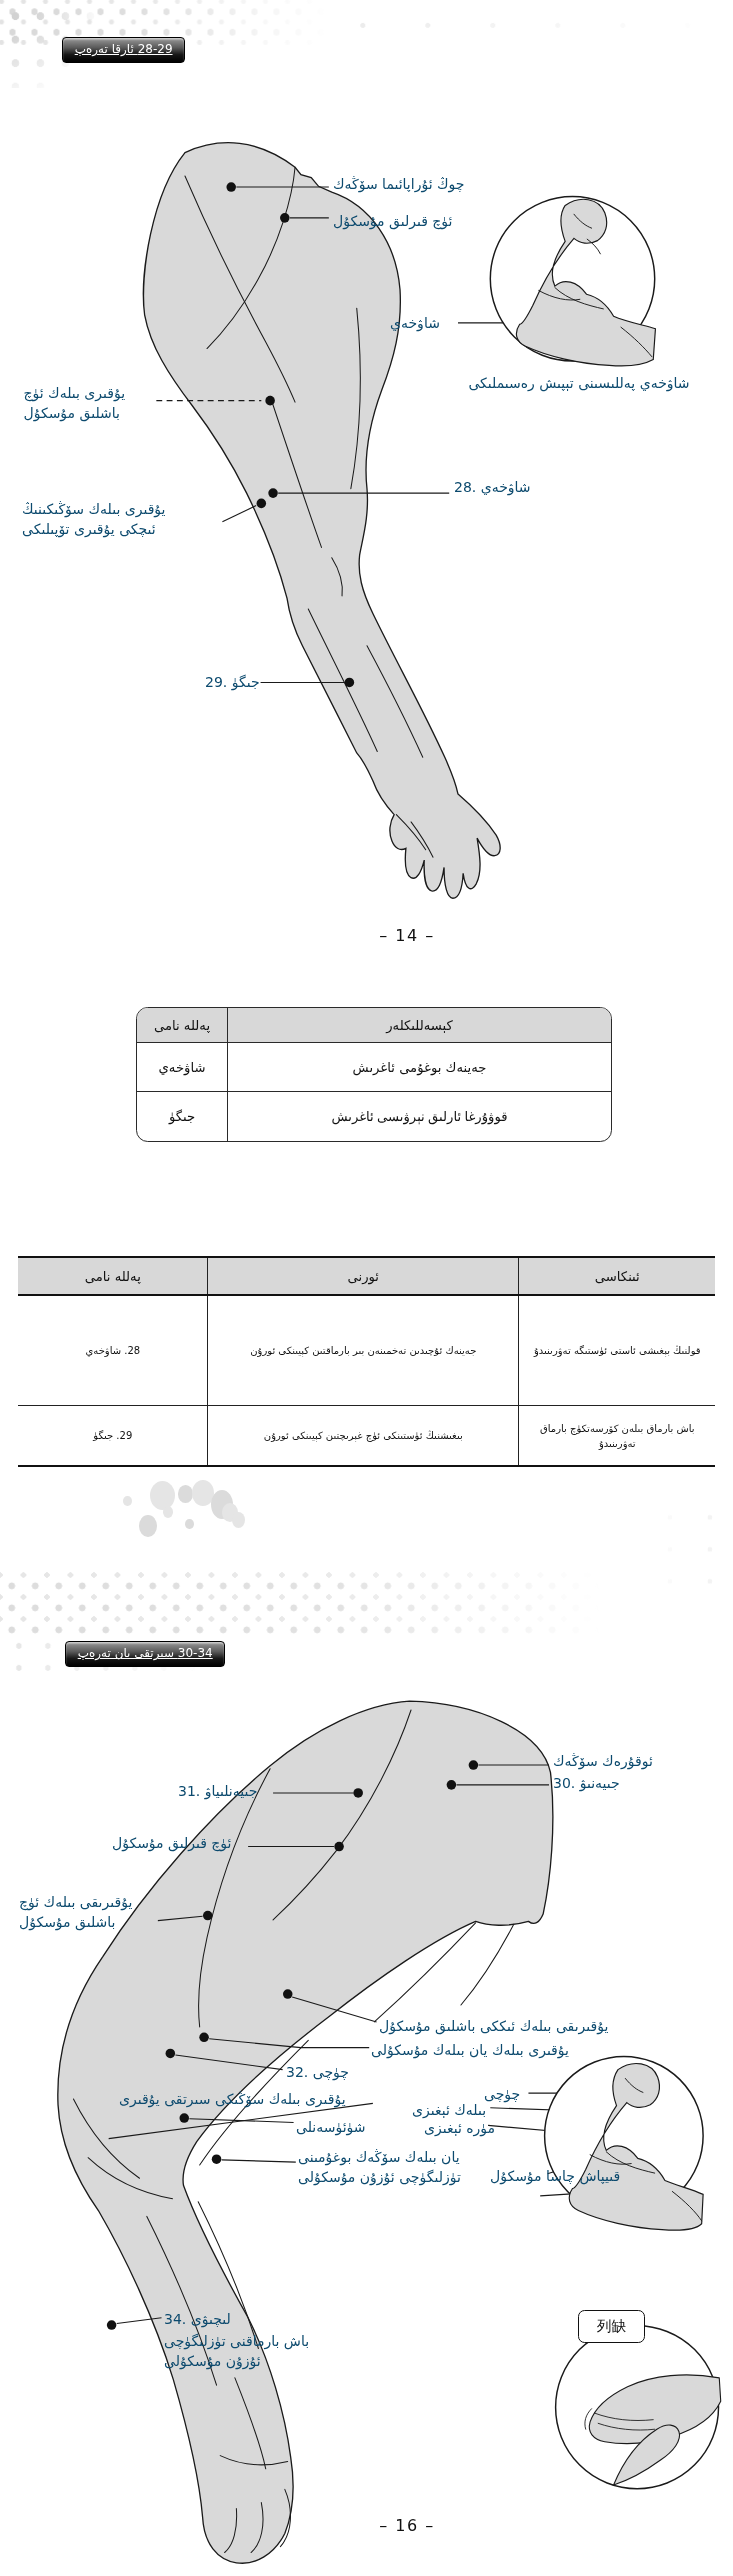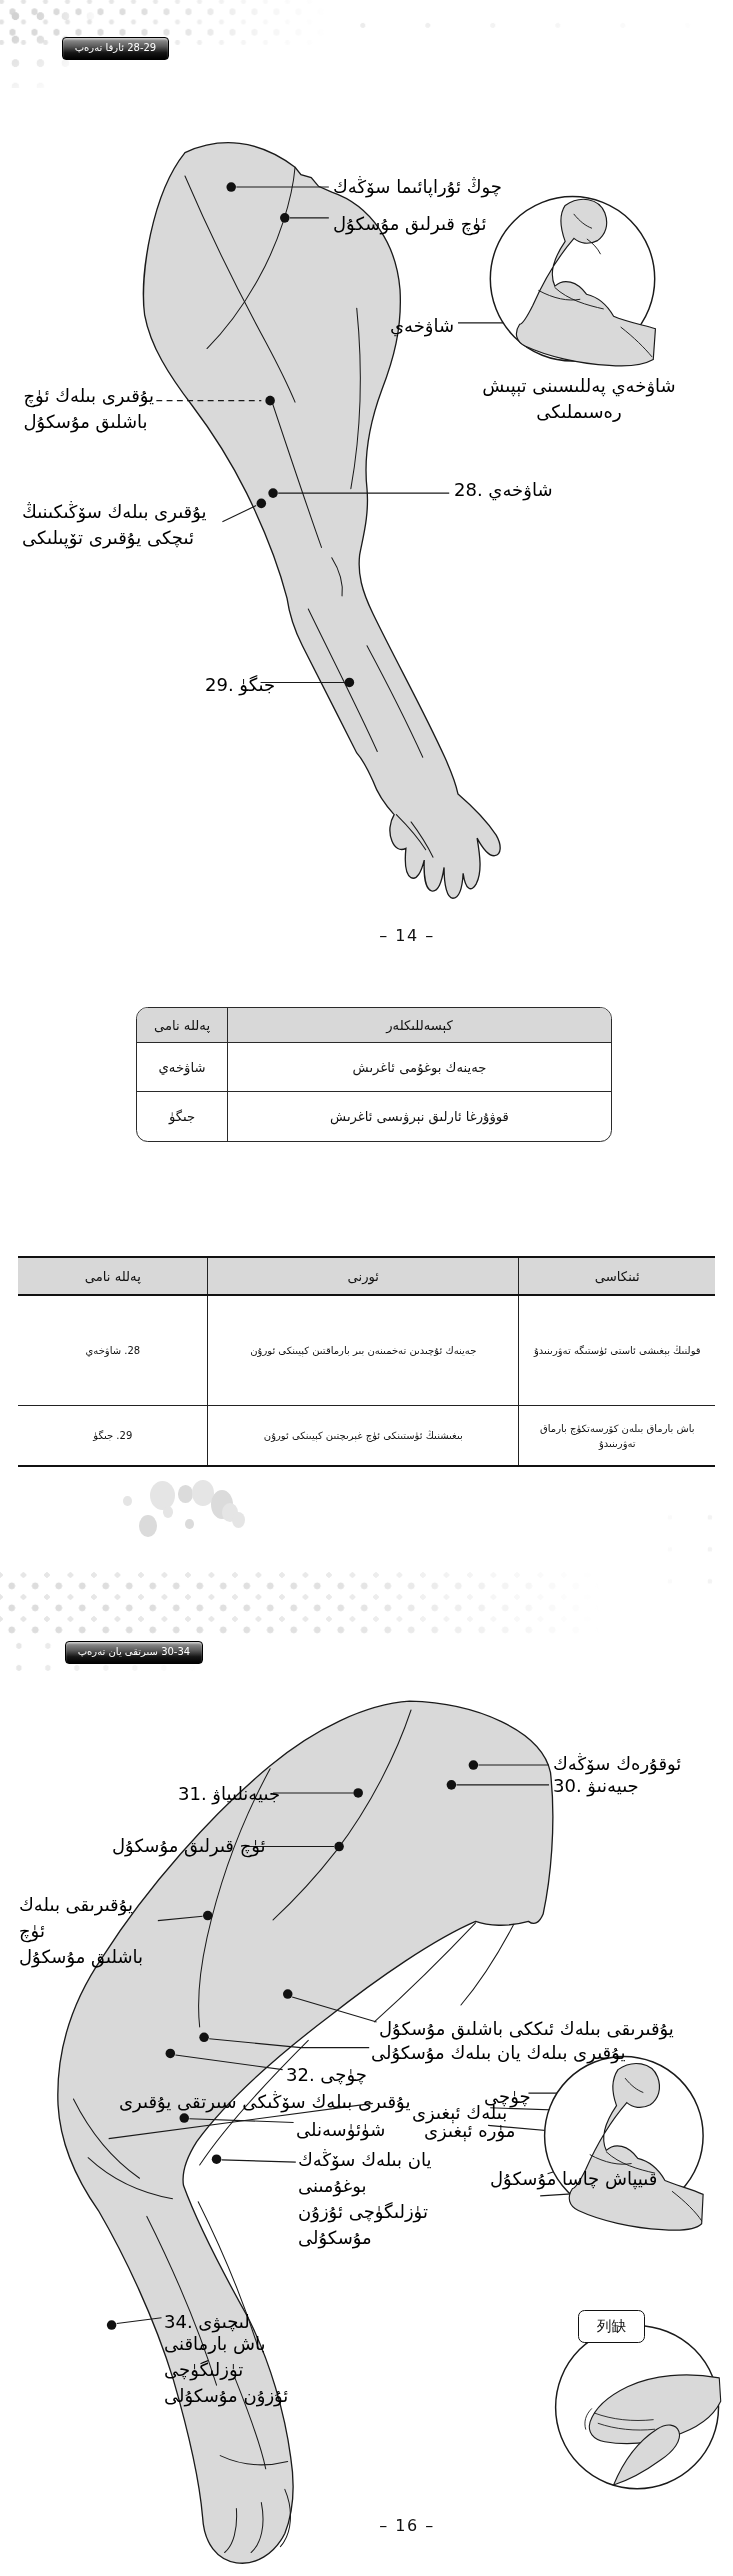--- a/index.html
+++ b/index.html
@@ -1,39 +1,39 @@
 <!DOCTYPE html>
 <html style="font-size:11.7px"><head>
 <meta charset="utf-8">
 <style>
   html,body{margin:0;padding:0;background:#fff;}
   #page{position:relative;width:734px;height:2576px;background:#ffffff;overflow:hidden;
         font-family:"DejaVu Sans",sans-serif;color:#111;}
   svg{position:absolute;left:0;}
-  .lbl{position:absolute;font-size:18px;line-height:1.45;color:#000000;direction:rtl;
+  .lbl{position:absolute;font-size:14px;line-height:1.45;color:#0c4a6e;direction:rtl;
        white-space:pre-line;}
   .nw{white-space:nowrap;}
   .ltr{direction:ltr;}
   .ta-right{text-align:left;}
   .ta-center{text-align:center;}
-  .badge{position:absolute;color:#fff;font-size:10px;direction:rtl;white-space:nowrap;
+  .badge{position:absolute;color:#fff;font-size:12px;direction:rtl;white-space:nowrap;
          padding:4.4px 11.7px 5.9px 11.7px;border:1.5px solid #000;border-radius:4px;
          background:linear-gradient(#9a9a9a,#5a5a5a 40%,#161616 70%,#000);
-         box-shadow:inset 0 1.5px 1.5px rgba(255,255,255,.55);}
+         box-shadow:inset 0 1.5px 1.5px rgba(255,255,255,.55);text-decoration:underline;}
   .pagenum{position:absolute;left:0;width:734px;text-align:center;font-size:16px;
            letter-spacing:1.5px;color:#111;padding-left:40px;}
   
   .tblwrap1{position:absolute;left:136px;top:1007px;width:474px;border:1.5px solid #2a2a2a;
             border-radius:11.7px;overflow:hidden;background:#fff;}
   .tblwrap1 table{border-collapse:collapse;width:100%;direction:ltr;}
   .tblwrap1 td{border:1.1px solid #2a2a2a;text-align:center;vertical-align:middle;
                font-size:13.2px;direction:rtl;}
   .tblwrap1 tr.hd td{background:#d8d8d8;height:32px;}
   .tblwrap1 tr.r1 td{height:46px;}
-  .tblwrap1 tr.r2 td{height:47px;}
+  .tblwrap1 tr.r2 td{height:47px;font-family:Liberation Serif, serif;}
   .tblwrap1 td.c1{width:88px;}
   .tblwrap1 table td{border-top-width:0;}
   .tblwrap1 table tr td:first-child{border-left-width:0;}
   .tblwrap1 table tr td:last-child{border-right-width:0;}
   .tblwrap1 table tr:last-child td{border-bottom-width:0;}
   .tblwrap2{position:absolute;left:18.3px;top:1256px;width:697px;
             border-top:2.9px double #111;border-bottom:2.9px double #111;background:#fff;}
   .tblwrap2 table{border-collapse:collapse;width:100%;direction:ltr;}
   .tblwrap2 td{border:1px solid #222;text-align:center;vertical-align:middle;
                font-size:10px;direction:rtl;}

